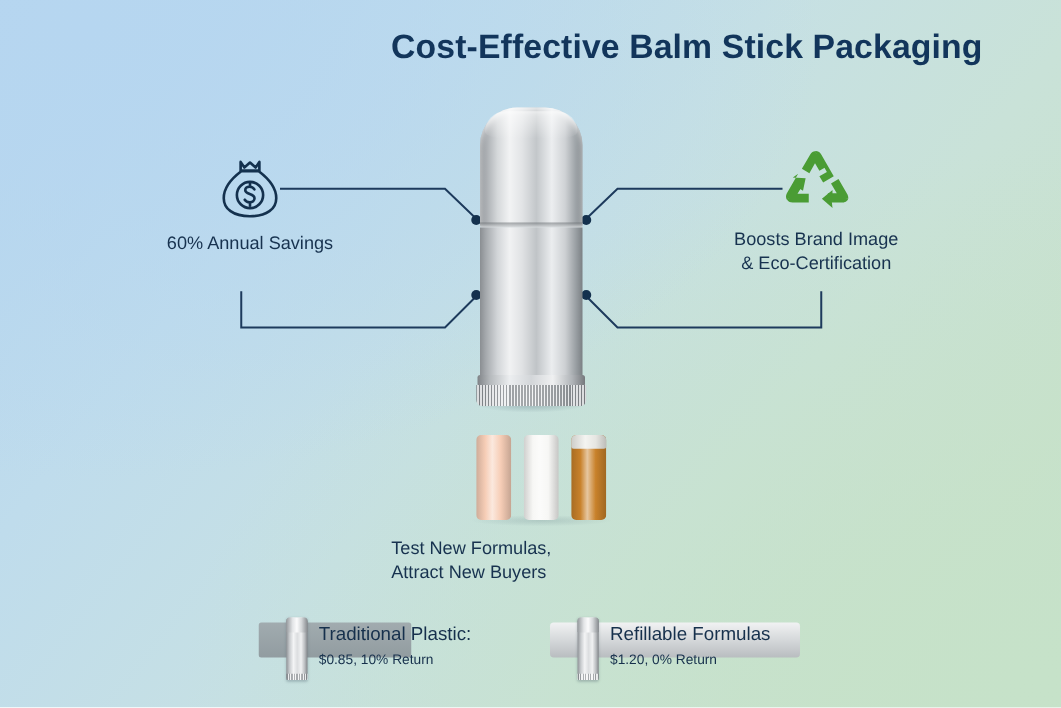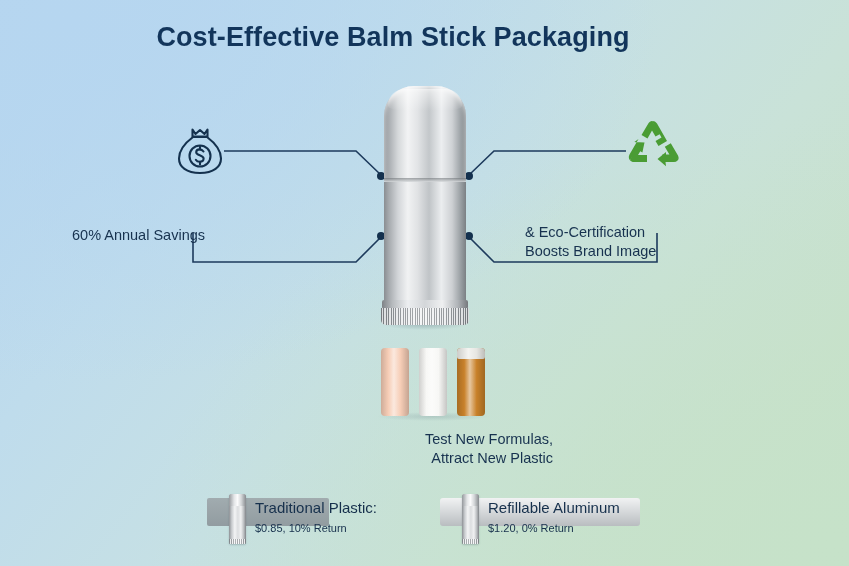--- a/index.html
+++ b/index.html
@@ -18,21 +18,21 @@
       radial-gradient(130% 120% at 98% 96%, #c6e2c9 0%, rgba(198,226,201,0) 62%),
       linear-gradient(128deg, #b5d5ef 0%, #bfdcec 26%, #c6e0e4 48%, #c9e2d8 68%, #c8e1cc 86%, #c5e0c8 100%);
   }
 
   
   .title {
     position: absolute;
     top: 22px;
     left: 0;
     width: 786px;
-    text-align: center;
+    text-align: right;
     font-size: 27px;
     font-weight: bold;
     color: #12355b;
     letter-spacing: 0.1px;
   }
 
   
   .connectors {
     position: absolute;
     inset: 0;
@@ -41,25 +41,25 @@
   }
 
   
   .icon-box { position: absolute; }
   #money-bag-icon { left: 172px; top: 124px; width: 56px; height: 56px; }
   #recycle-icon  { left: 620px; top: 118px; width: 64px; height: 60px; }
 
   
   .side-text {
     position: absolute;
+    text-align: center;
     font-size: 14.5px;
     color: #17324f;
     line-height: 1.32;
     white-space: nowrap;
-    margin-top: 40px;
   }
   #left-text  { left: 72px;  top: 186px; width: 256px; }
   #right-text { left: 525px; top: 183px; width: 256px; }
 
   
   #main-stick {
     position: absolute;
     left: 381px;
     top: 86px;
     width: 88px;
@@ -166,21 +166,21 @@
     height: 9px;
     border-radius: 50%;
     background: radial-gradient(ellipse at center, rgba(70,95,110,0.18) 0%, rgba(70,95,110,0) 72%);
   }
 
   .tube-caption {
     position: absolute;
     left: 313px;
     top: 430px;
     width: 240px;
-    text-align: right;
+    text-align: left;
     font-size: 14.5px;
     color: #17324f;
     line-height: 1.34;
     white-space: nowrap;
   }
 
   
   .compare {
     position: absolute;
     height: 62px;
@@ -299,22 +299,22 @@
         <path d="M58.6 40.8 C58.8 39.3 58.3 38 57.4 36.5 L50.8 25.2 L44.8 28.7 L49.4 36.6 L42.3 36.6 L42.3 43.5 L58.6 40.8 Z"></path>
       </g>
     </svg>
   </div>
 
   <div class="side-text" id="left-text">
     <div>60% Annual Savings</div>
   </div>
 
   <div class="side-text" id="right-text">
+    <div>Boosts Brand Image</div>
     <div>&amp; Eco-Certification</div>
-    <div>Boosts Brand Image</div>
   </div>
 
   <div id="main-stick">
     <div class="shadow"></div>
     <div class="cap"></div>
     <div class="seam"></div>
     <div class="body"></div>
     <div class="base-ring"></div>
     <div class="knurl"></div>
   </div>
@@ -323,34 +323,34 @@
     <div class="shadow"></div>
     <div class="tube" id="tube-1" style="background: linear-gradient(90deg, rgba(0, 0, 0, 0.16) 0%, rgb(246, 205, 182) 26%, rgba(255, 255, 255, 0.55) 46%, rgb(246, 205, 182) 70%, rgba(0, 0, 0, 0.2) 100%), rgb(246, 205, 182);"></div>
     <div class="tube" id="tube-2" style="background: linear-gradient(90deg, rgba(0, 0, 0, 0.16) 0%, rgb(247, 247, 245) 26%, rgba(255, 255, 255, 0.55) 46%, rgb(247, 247, 245) 70%, rgba(0, 0, 0, 0.2) 100%), rgb(247, 247, 245);"></div>
     <div class="tube" id="tube-3" style="background: linear-gradient(90deg, rgba(0, 0, 0, 0.16) 0%, rgb(200, 129, 42) 26%, rgba(255, 255, 255, 0.55) 46%, rgb(200, 129, 42) 70%, rgba(0, 0, 0, 0.2) 100%), rgb(200, 129, 42);">
       <div class="cap-lid" style="background: linear-gradient(90deg, rgb(205, 205, 201) 0%, rgb(244, 244, 241) 40%, rgb(230, 230, 226) 70%, rgb(189, 189, 185) 100%);"></div>
     </div>
   </div>
 
   <div class="tube-caption">
     <div>Test New Formulas,</div>
-    <div>Attract New Plastic</div>
+    <div>Attract New Buyers</div>
   </div>
 
   <div class="compare" id="compare-left">
     <div class="banner"></div>
     <div class="mini-stick"></div>
     <div class="lines">
       <div class="line-1">Traditional Plastic:</div>
       <div class="line-2">$0.85, 10% Return</div>
     </div>
   </div>
 
   <div class="compare" id="compare-right">
     <div class="banner"></div>
     <div class="mini-stick"></div>
     <div class="lines">
-      <div class="line-1">Refillable Aluminum</div>
+      <div class="line-1">Refillable Formulas</div>
       <div class="line-2">$1.20, 0% Return</div>
     </div>
   </div>
 
 </div>
 
 </body></html>

